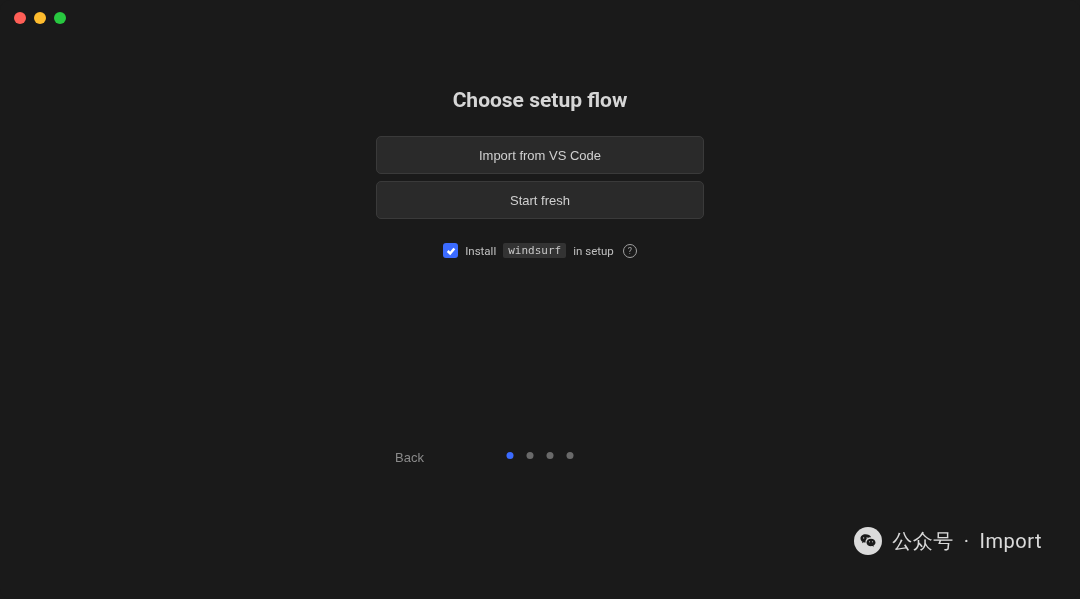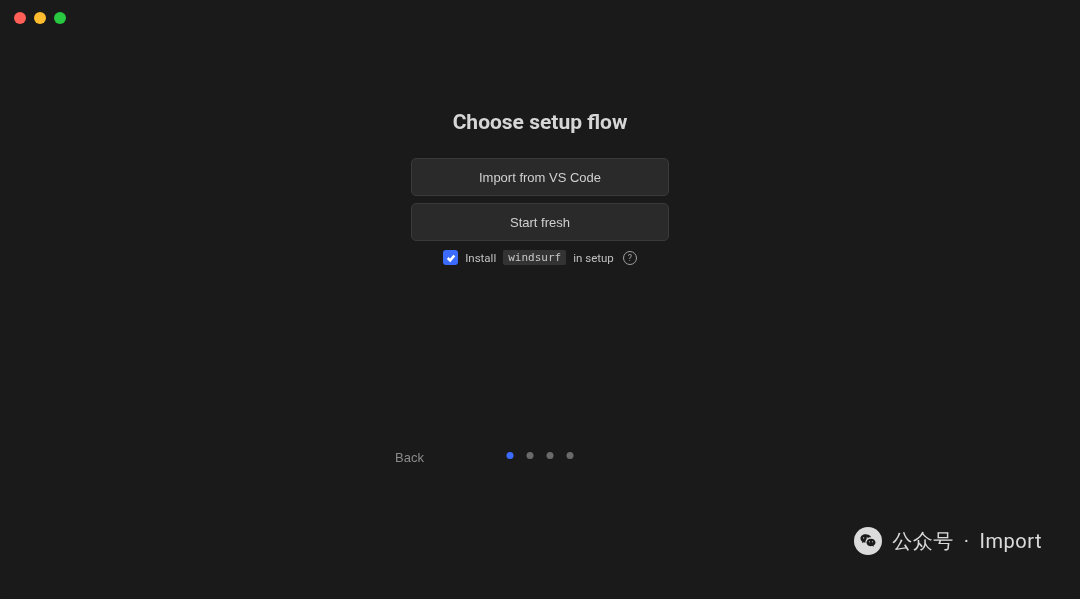--- a/index.html
+++ b/index.html
@@ -35,48 +35,48 @@
     .dot.green { background: #28c840; }
     .content {
       position: absolute;
       top: 0;
       left: 0;
       right: 0;
       bottom: 0;
       display: flex;
       flex-direction: column;
       align-items: center;
-      padding-top: 110px;
+      padding-top: 88px;
     }
     .title {
       color: #d6d6d6;
       font-size: 21px;
       font-weight: 700;
       margin-bottom: 24px;
     }
     .option-btn {
-      width: 258px;
+      width: 328px;
       height: 38px;
       background: #2a2a2a;
       border: 1px solid #3a3a3a;
       border-radius: 5px;
       color: #d0d0d0;
       font-size: 13px;
       font-weight: 400;
       cursor: pointer;
       display: flex;
       align-items: center;
       justify-content: center;
       margin-bottom: 7px;
     }
     .install-row {
       display: flex;
       align-items: center;
       gap: 7px;
-      margin-top: 2px;
+      margin-top: 17px;
       font-size: 11.5px;
       color: #c0c0c0;
     }
     .checkbox {
       width: 15px;
       height: 15px;
       background: #3b6bff;
       border-radius: 3px;
       display: flex;
       align-items: center;

